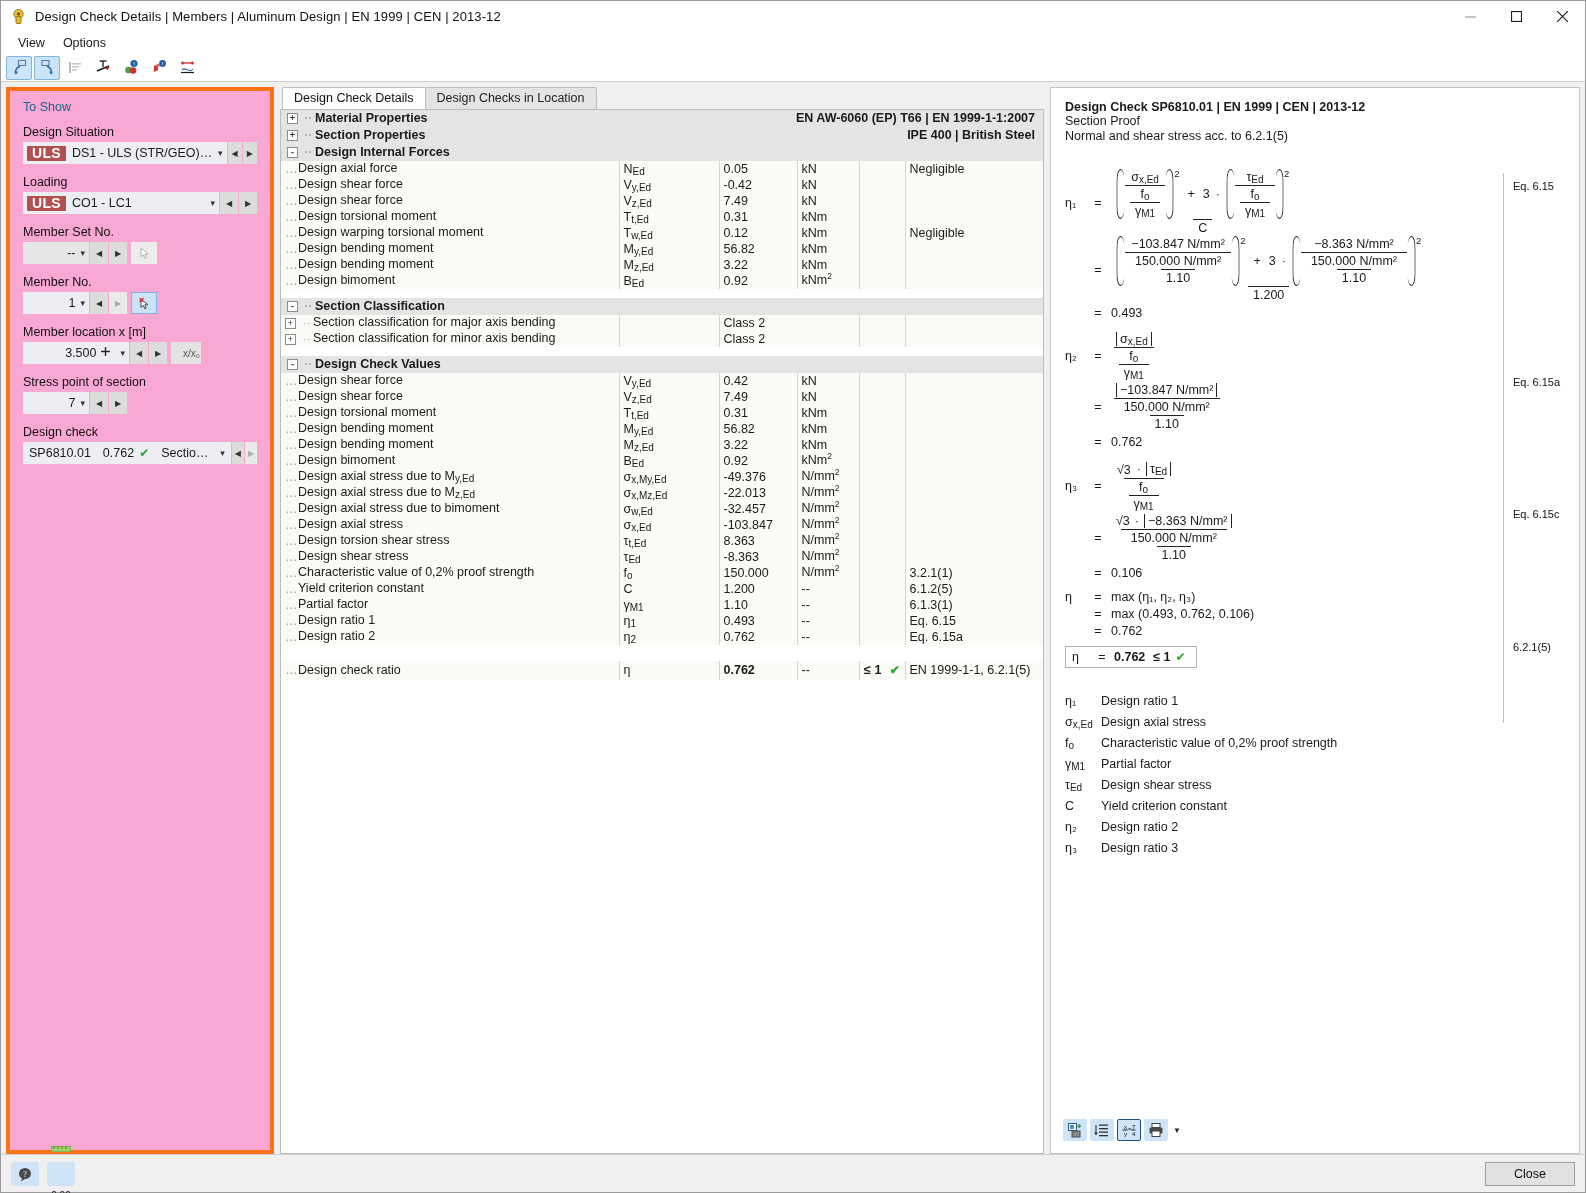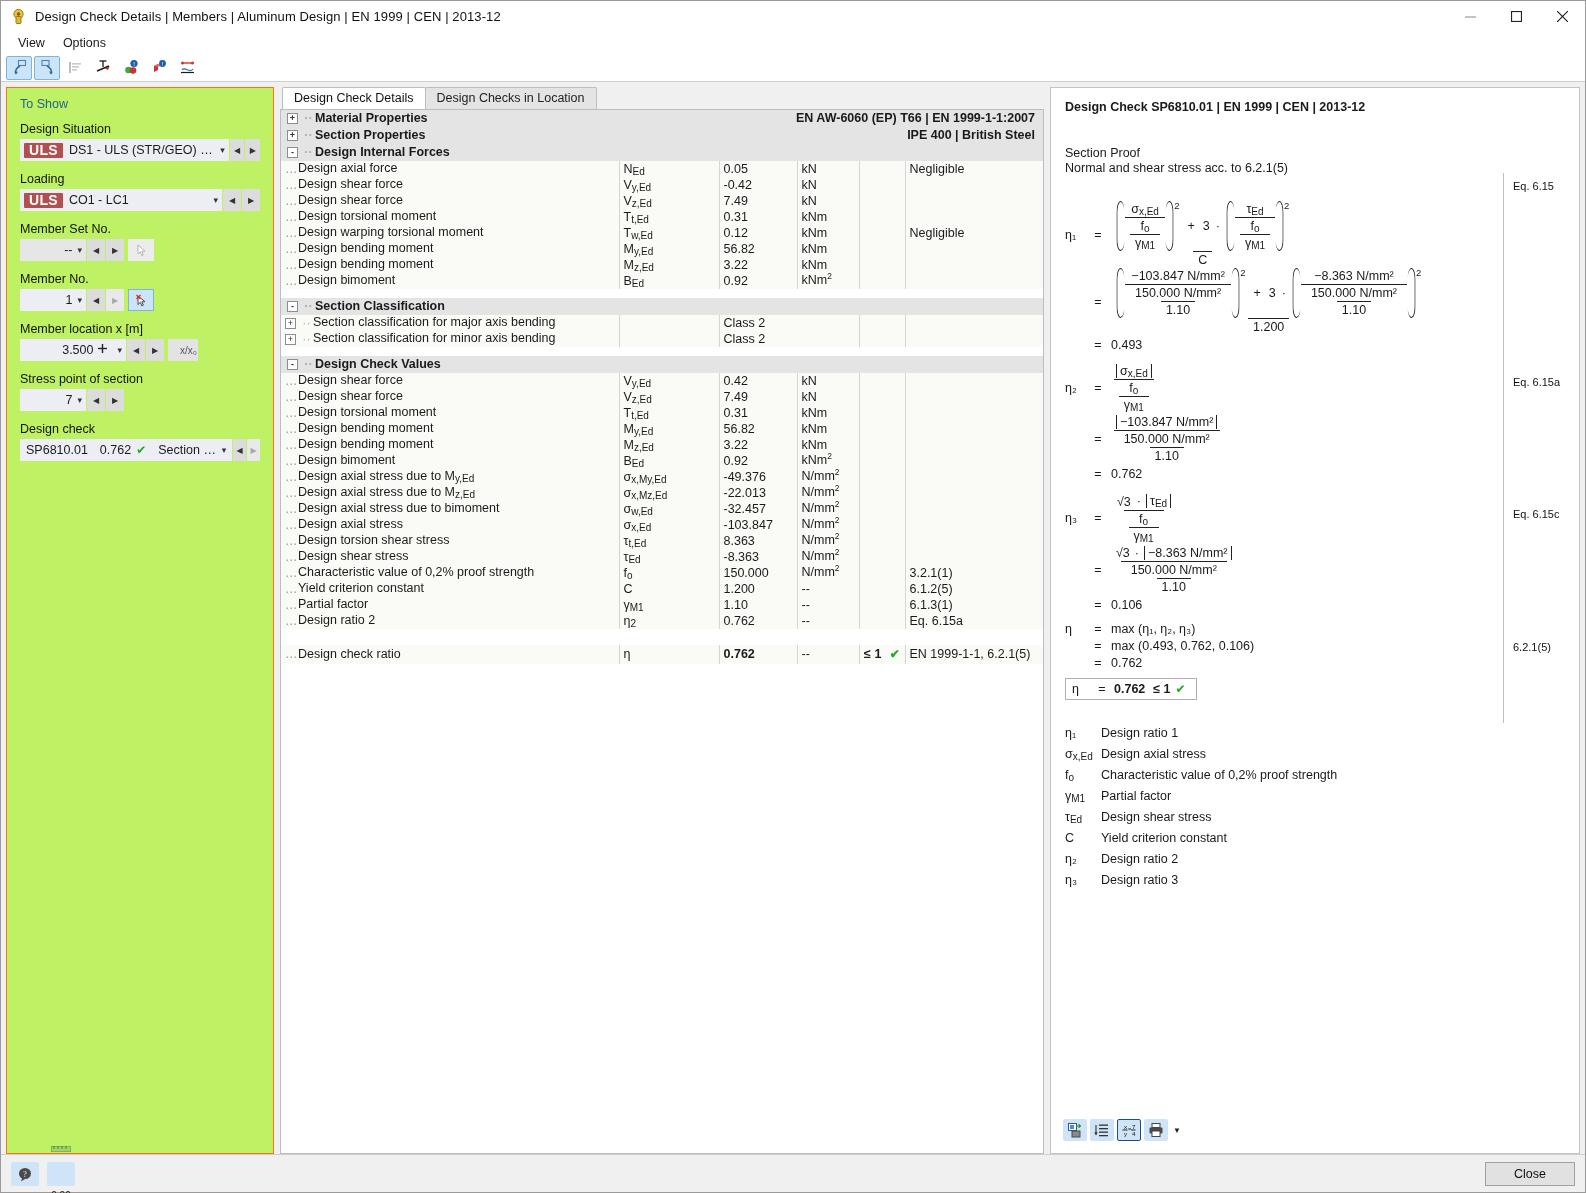--- a/index.html
+++ b/index.html
@@ -73,22 +73,22 @@
     display: flex;
     background: #f0f0f0;
     padding: 5px 5px 0 5px;
     gap: 6px;
     min-height: 0;
   }
 
   
   .left-panel {
     width: 268px; flex: 0 0 268px;
-    background: #bef264;
-    border: 1px solid #f97316;
+    background: #f9a8d4;
+    border: 4px solid #f97316;
     padding: 9px 13px 0 13px;
     overflow: hidden;
   }
   .to-show {
     color: #22638f; font-size: 12.5px; margin-bottom: 11px;
   }
   .field-label {
     font-size: 12.5px; color: #111; margin-bottom: 3px; margin-top: 11px;
   }
   .field-row { display: flex; align-items: stretch; height: 22px; }
@@ -186,21 +186,21 @@
   
   .right-panel {
     width: 530px; flex: 0 0 530px;
     background: #ffffff;
     border: 1px solid #c4c4c4;
     display: flex; flex-direction: column;
     position: relative;
     overflow: hidden;
   }
   .rp-inner { flex: 1 1 auto; padding: 12px 14px 0 14px; position: relative; overflow: hidden; }
-  .rp-title { font-weight: bold; font-size: 12.5px; margin-bottom: 32px; }
+  .rp-title { font-weight: bold; font-size: 12.5px; margin-bottom: 0; }
   .rp-sub { font-size: 12.5px; line-height: 15px; }
   .eq-divider {
     position: absolute; left: 452px; top: 85px; width: 1px; height: 550px; background: #bfbfbf;
   }
   .eq-ref {
     position: absolute; left: 462px; font-size: 11px; color: #111;
   }
 
   .math { font-size: 12.5px; }
   .mrow { display: flex; align-items: center; margin: 0; }
@@ -725,20 +725,28 @@
                 <td class="col-chk"></td>
                 <td class="col-note">6.1.2(5)</td>
               </tr>
               <tr class="data">
                 <td class="col-name indent2"><span class="treeline dots">…</span>Partial factor</td>
                 <td class="col-sym">γ<sub>M1</sub></td>
                 <td class="col-val">1.10</td>
                 <td class="col-unit">--</td>
                 <td class="col-chk"></td>
                 <td class="col-note">6.1.3(1)</td>
+              </tr>
+              <tr class="data">
+                <td class="col-name indent2"><span class="treeline dots">…</span>Design ratio 1</td>
+                <td class="col-sym">η<sub>1</sub></td>
+                <td class="col-val">0.493</td>
+                <td class="col-unit">--</td>
+                <td class="col-chk"></td>
+                <td class="col-note">Eq. 6.15</td>
               </tr>
               <tr class="data">
                 <td class="col-name indent2"><span class="treeline dots">…</span>Design ratio 2</td>
                 <td class="col-sym">η<sub>2</sub></td>
                 <td class="col-val">0.762</td>
                 <td class="col-unit">--</td>
                 <td class="col-chk"></td>
                 <td class="col-note">Eq. 6.15a</td>
               </tr>
             </tbody>

